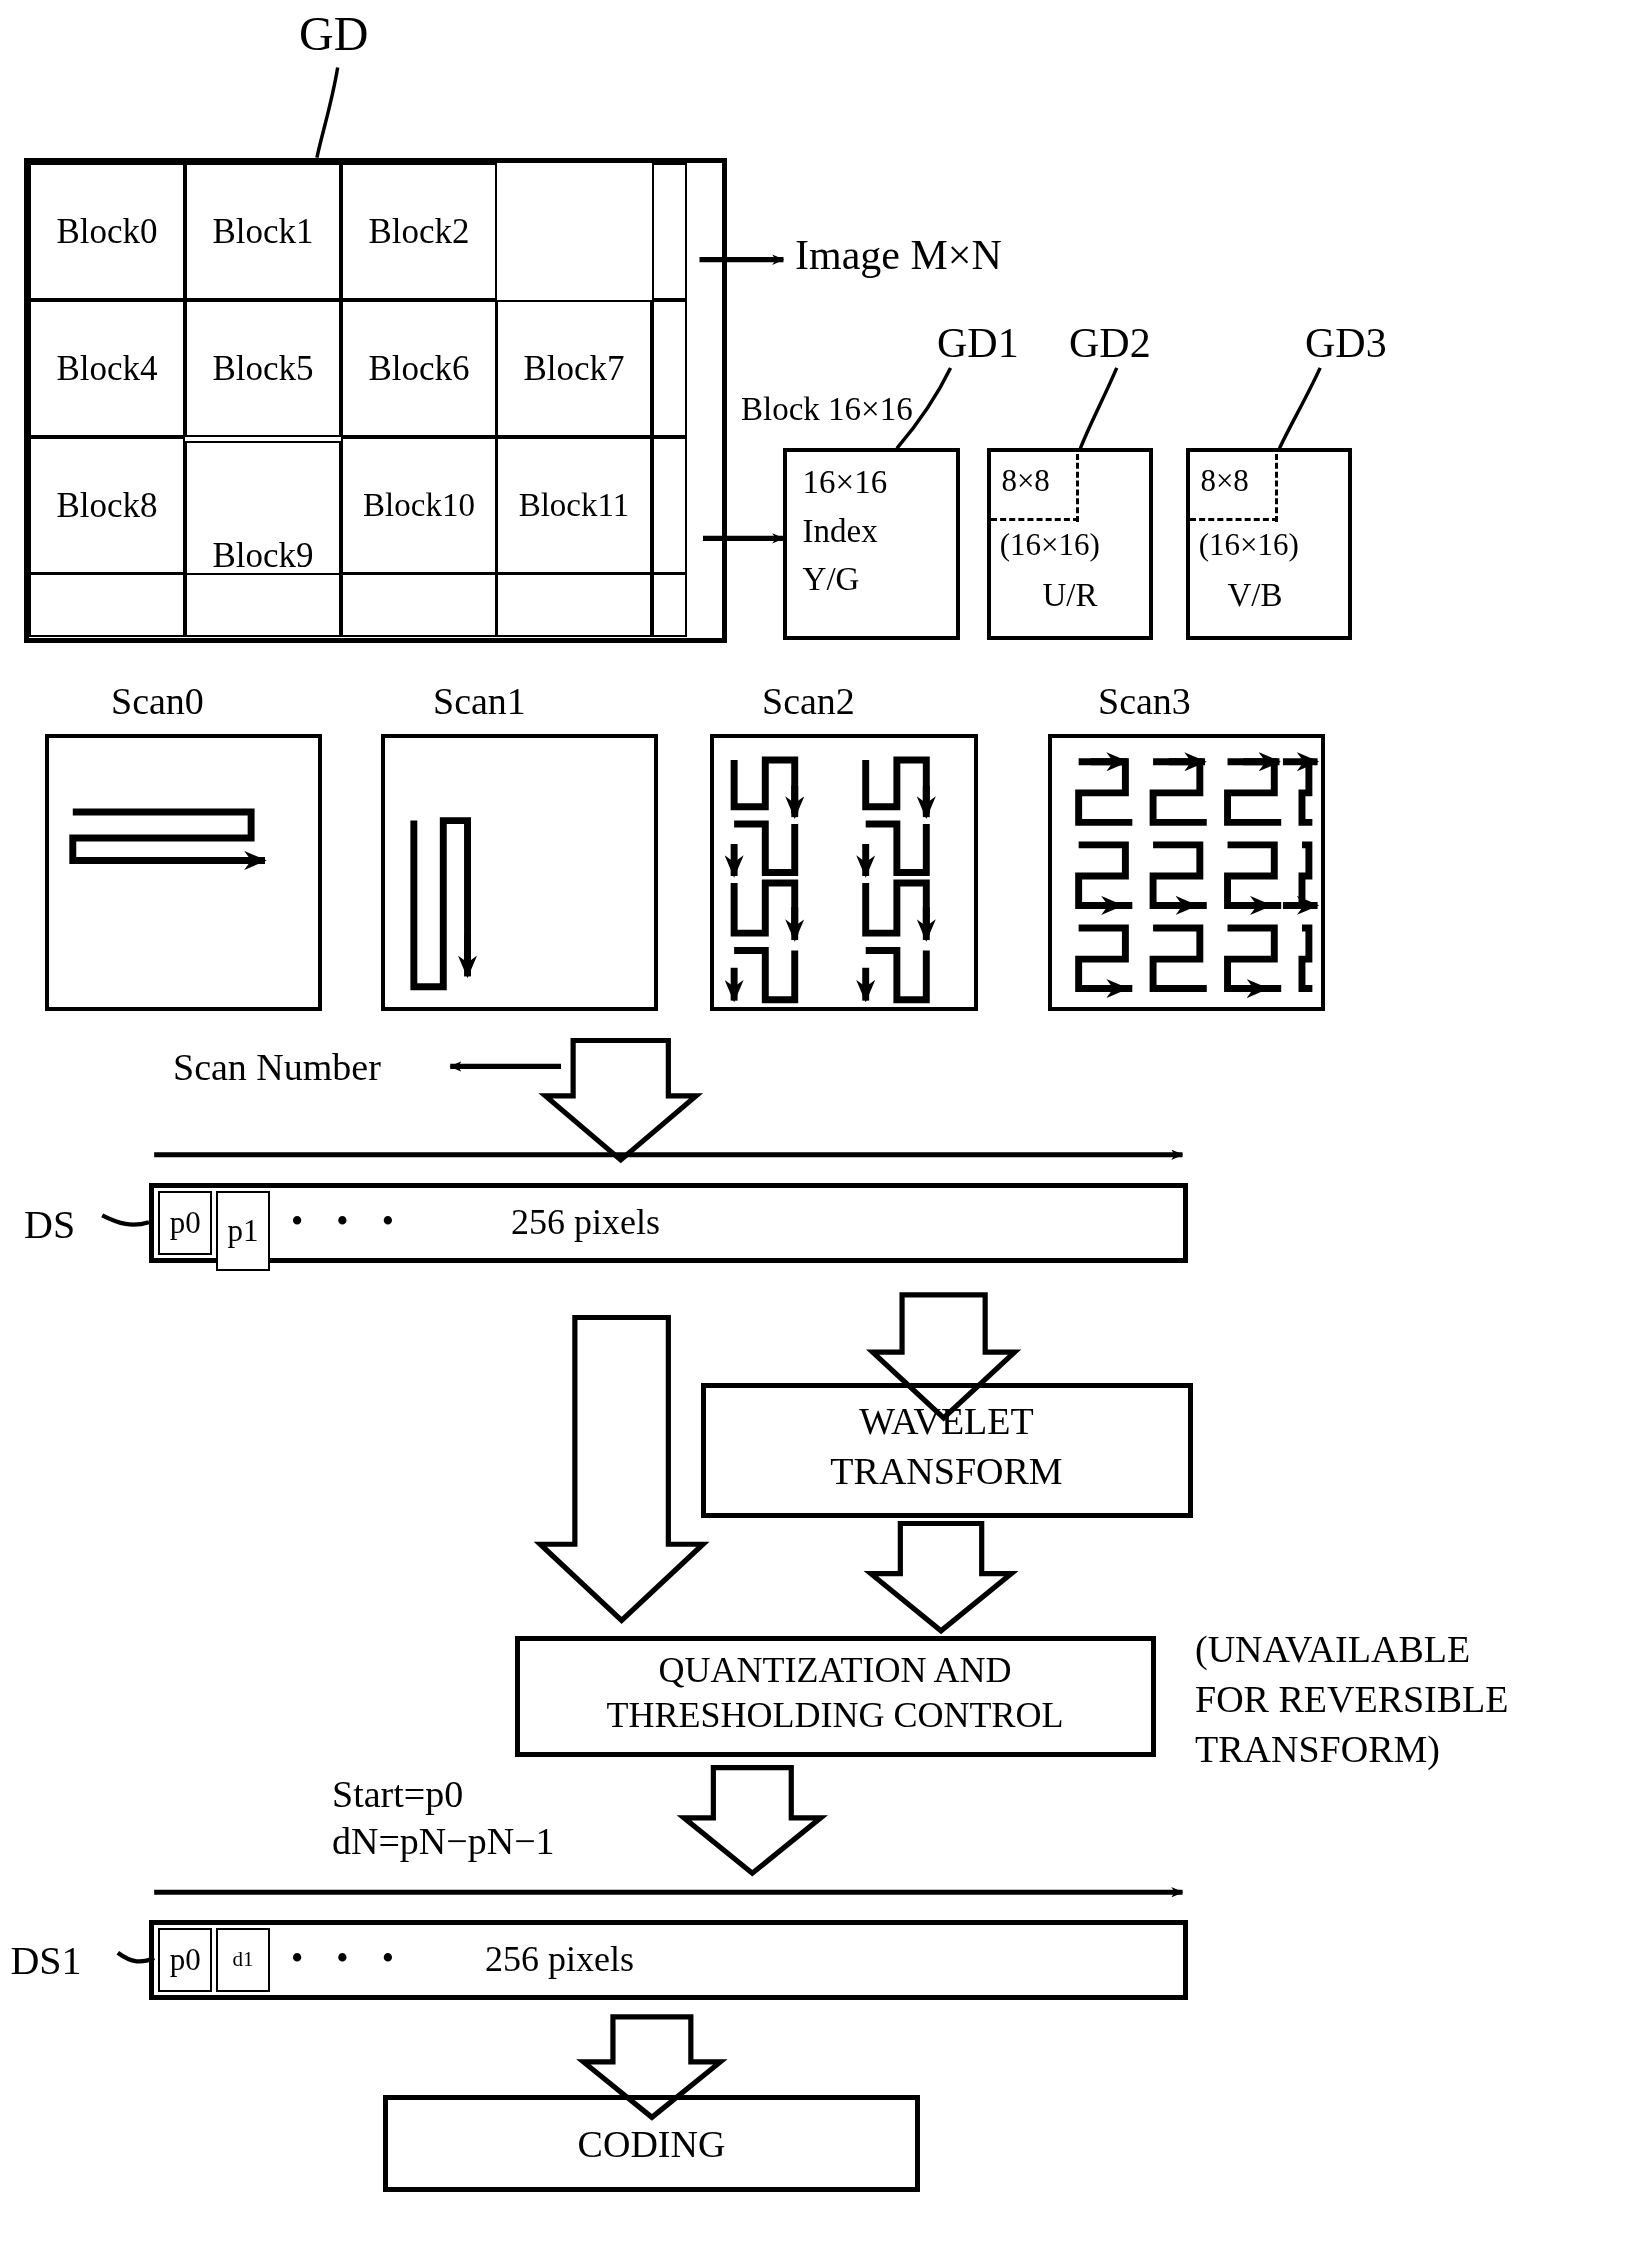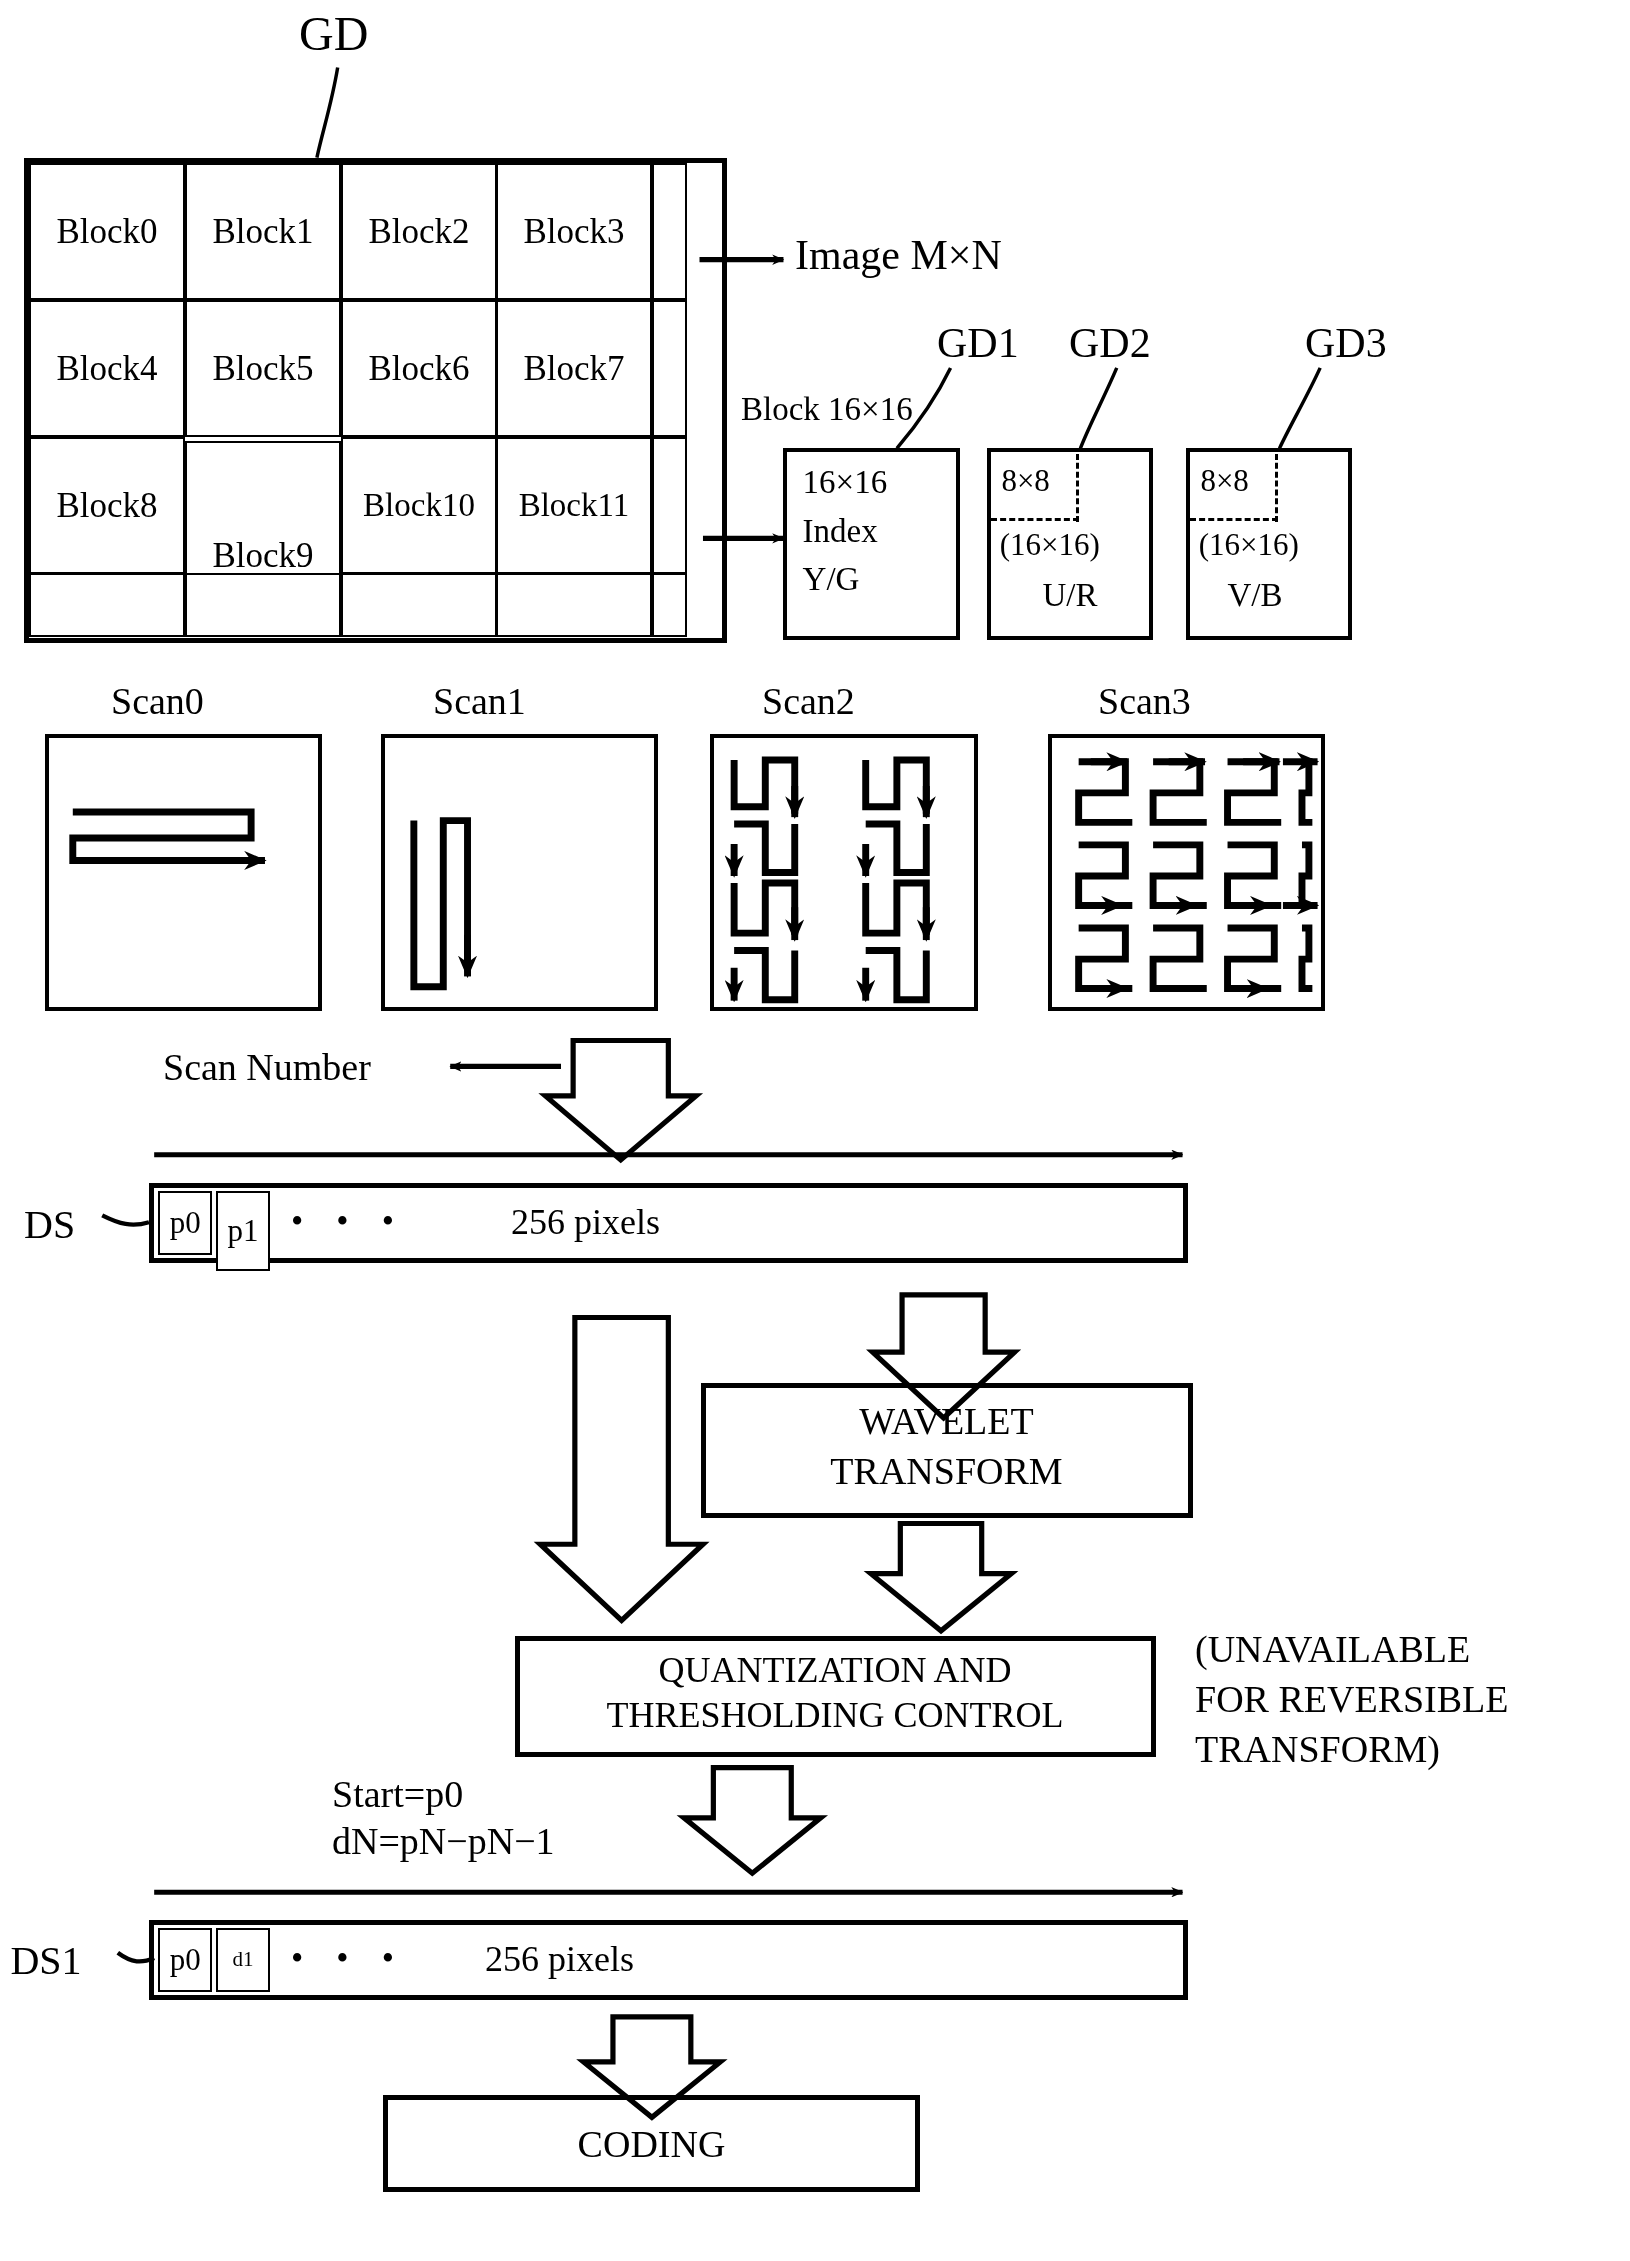--- a/index.html
+++ b/index.html
@@ -57,23 +57,20 @@
 
     <div class="thinbox ctr" style="left:0px;  top:0px;   width:156px; height:137px; font-size:35px;">
       <span>Block0</span>
       </div>
     <div class="thinbox ctr" style="left:156px;top:0px;   width:156px; height:137px; font-size:35px;">
       <span>Block1</span>
       </div>
     <div class="thinbox ctr" style="left:312px;top:0px;   width:156px; height:137px; font-size:35px;">
       <span>Block2</span>
       </div>
-    <div class="thinbox ctr" style="left:467px;top:0px;   width:156px; height:137px; font-size:35px;">
-      <span>Block3</span>
-      </div>
     <div class="thinbox" style="left:623px;top:0px; width:35px; height:137px;"></div>
 
     <div class="thinbox ctr" style="left:0px;  top:137px; width:156px; height:137px; font-size:35px;">
       <span>Block4</span>
       </div>
     <div class="thinbox ctr" style="left:156px;top:137px; width:156px; height:137px; font-size:35px;">
       <span>Block5</span>
       </div>
     <div class="thinbox ctr" style="left:312px;top:137px; width:156px; height:137px; font-size:35px;">
       <span>Block6</span>
@@ -138,21 +135,21 @@
   <div class="txt" style="left:111px; top:680px; font-size:38px;">Scan0</div>
   <div class="txt" style="left:433px; top:680px; font-size:38px;">Scan1</div>
   <div class="txt" style="left:762px; top:680px; font-size:38px;">Scan2</div>
   <div class="txt" style="left:1098px; top:680px; font-size:38px;">Scan3</div>
 
   <div class="box" style="left:45px;  top:734px; width:277px; height:277px;"></div>
   <div class="box" style="left:381px; top:734px; width:277px; height:277px;"></div>
   <div class="box" style="left:710px; top:734px; width:268px; height:277px;"></div>
   <div class="box" style="left:1048px;top:734px; width:277px; height:277px;"></div>
 
-  <div class="txt" style="left:163px; top:1046px; font-size:38px;">Scan Number</div>
+  <div class="txt" style="left:173px; top:1046px; font-size:38px;">Scan Number</div>
 
   <div class="txt" style="left:24px; top:1203px; font-size:40px;">DS</div>
 
   <div class="box" style="left:149px; top:1183px; width:1039px; height:80px; border-width:5.2px;">
     <div class="thinbox ctr" style="left:4.3px; top:2.6px; width:54px; height:64px; font-size:31px;">
       <span>p0</span>
     </div>
     <div class="thinbox ctr" style="left:62px; top:2.6px; width:54px; height:80px; font-size:31px;">
       <span>p1</span>
     </div>

